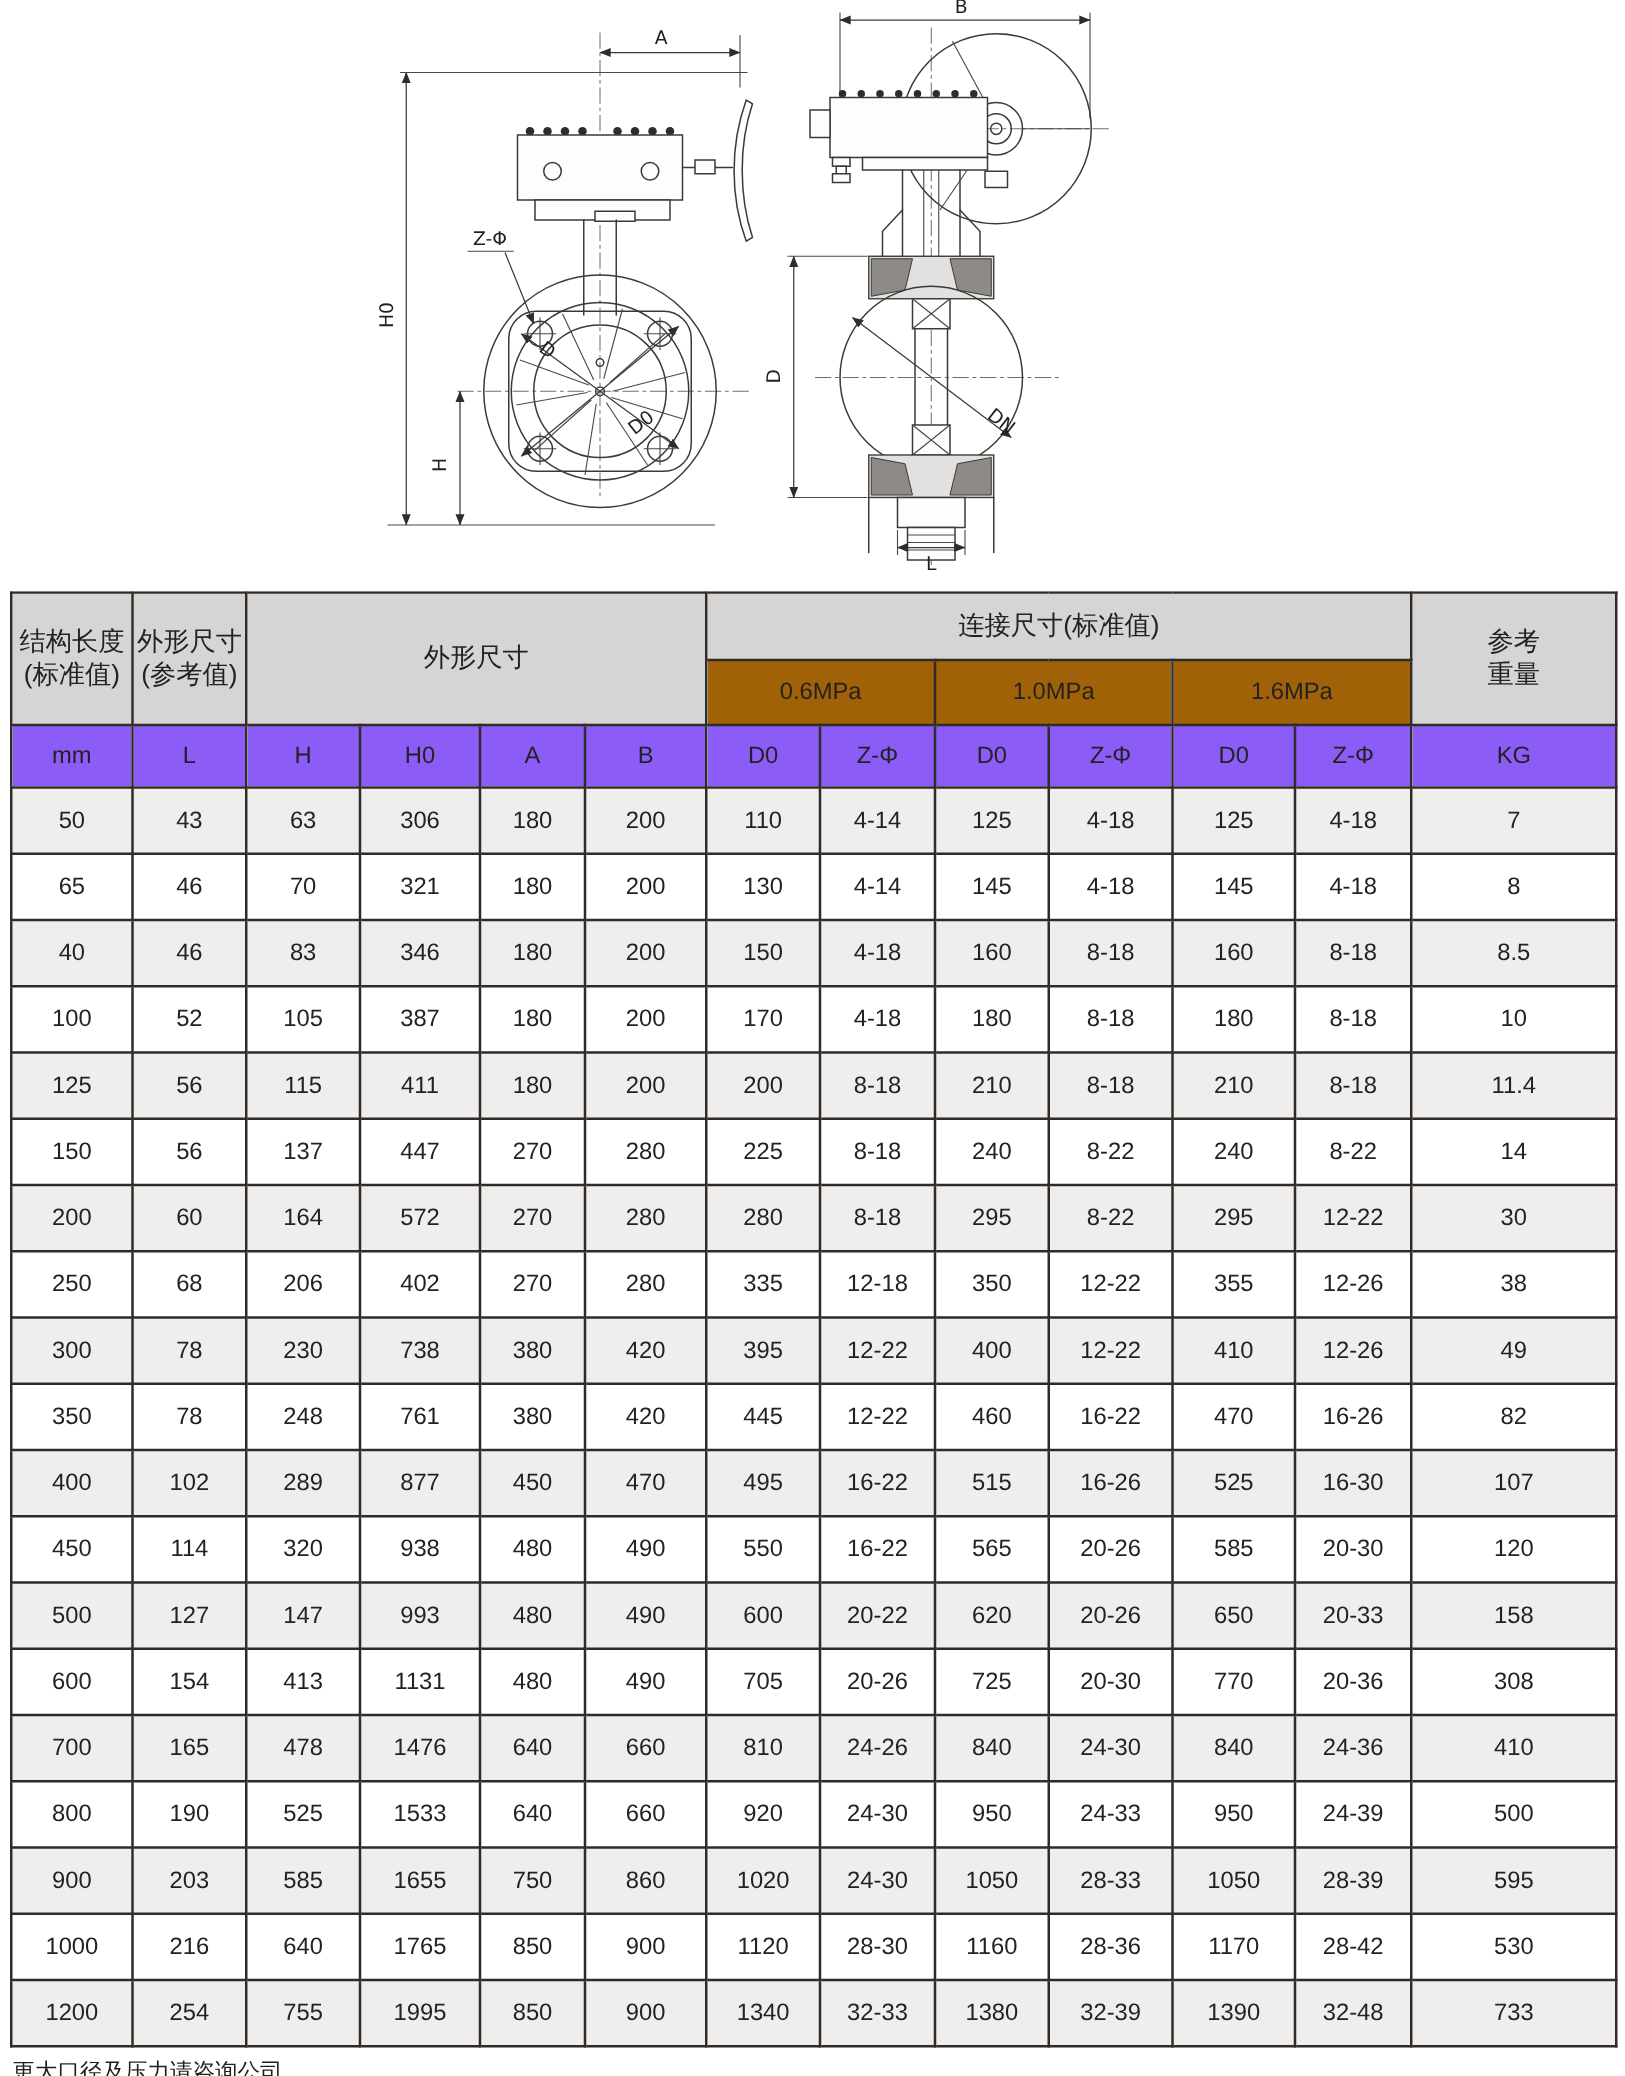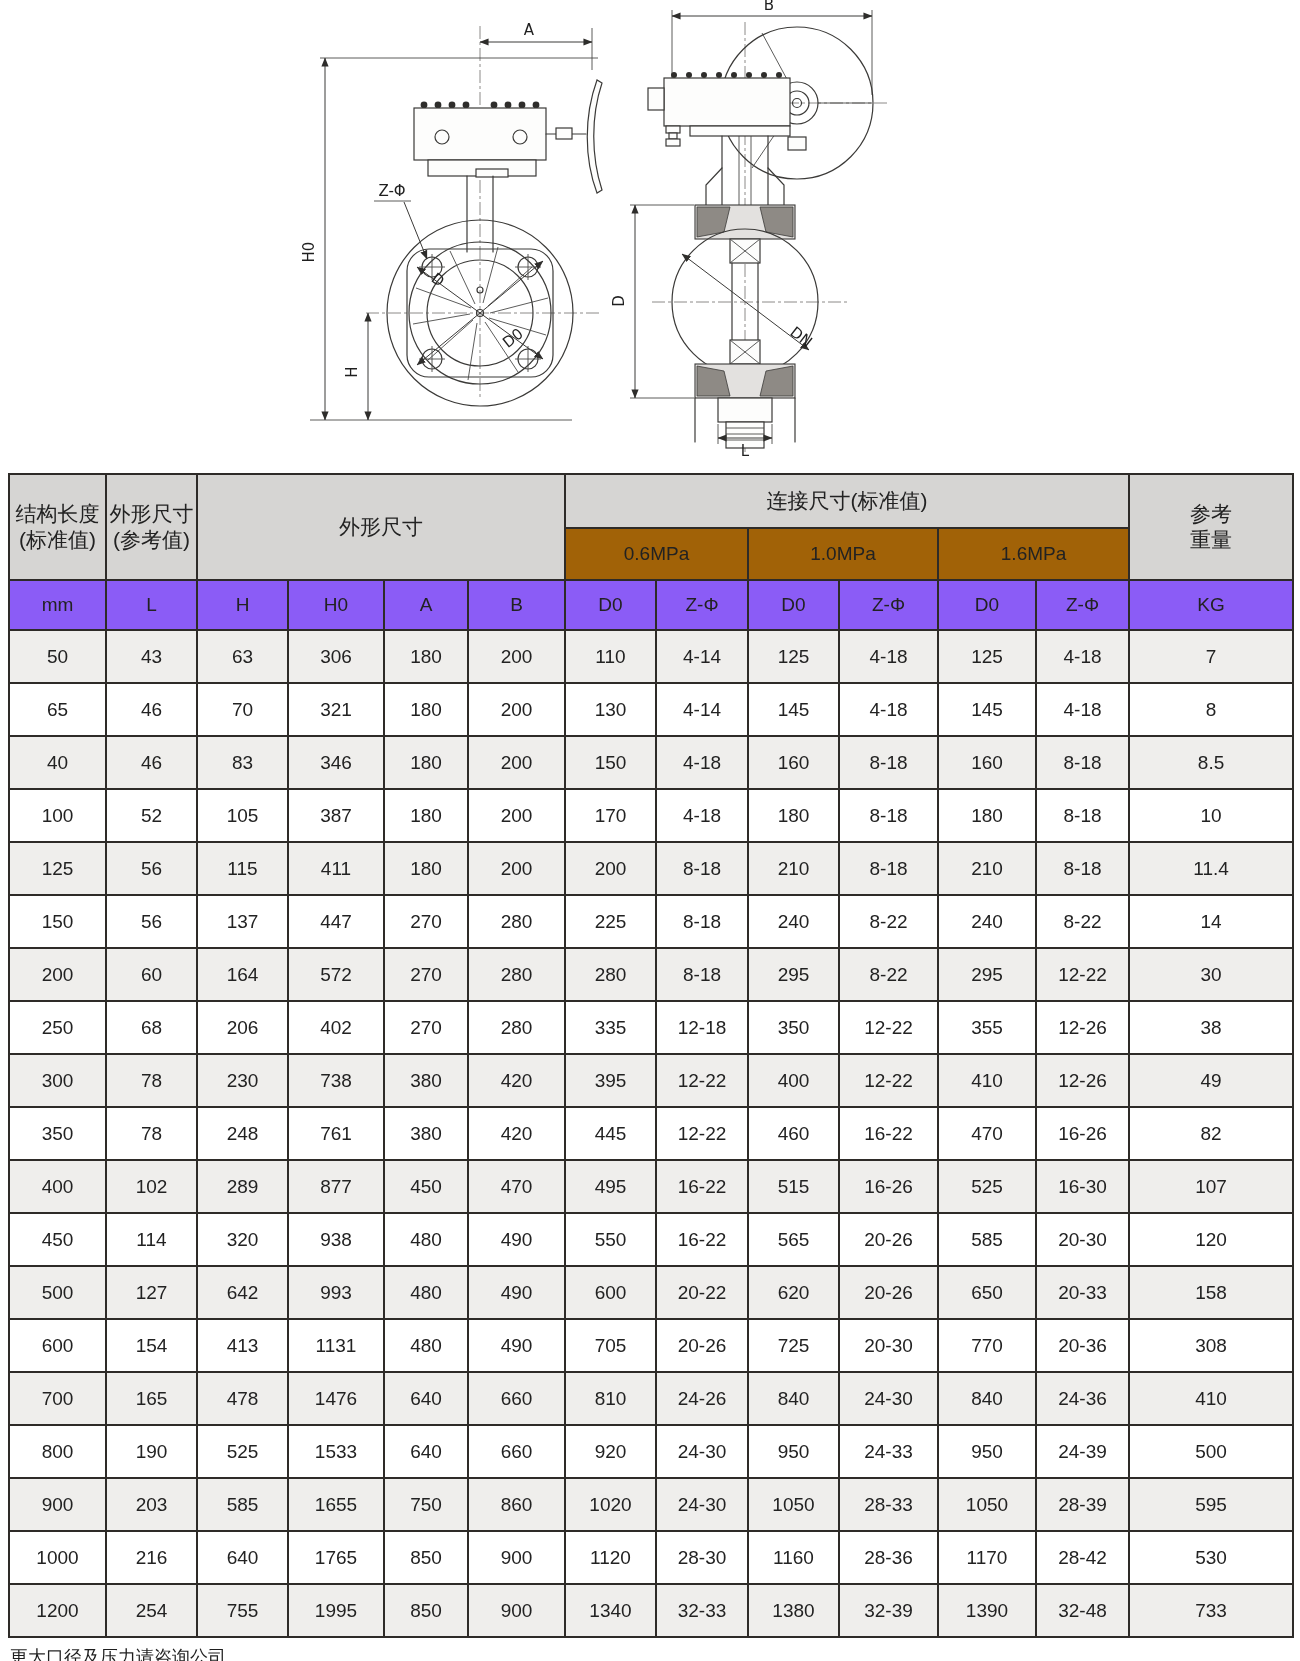--- a/index.html
+++ b/index.html
@@ -470,21 +470,21 @@
         <td>16-22</td>
         <td>565</td>
         <td>20-26</td>
         <td>585</td>
         <td>20-30</td>
         <td>120</td>
       </tr>
       <tr>
         <td>500</td>
         <td>127</td>
-        <td>642</td>
+        <td>147</td>
         <td>993</td>
         <td>480</td>
         <td>490</td>
         <td>600</td>
         <td>20-22</td>
         <td>620</td>
         <td>20-26</td>
         <td>650</td>
         <td>20-33</td>
         <td>158</td>

